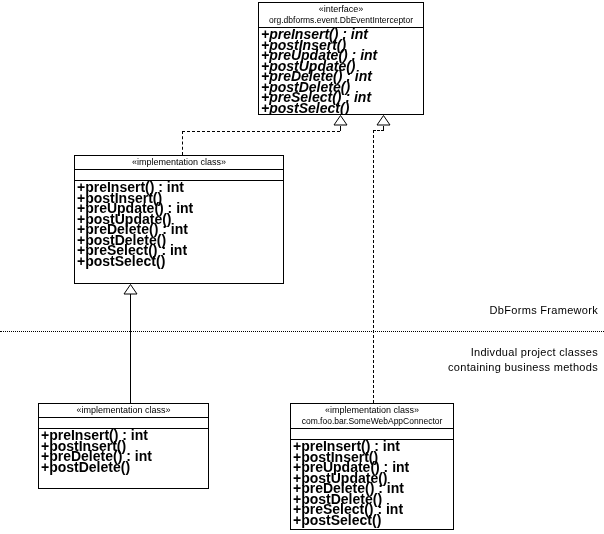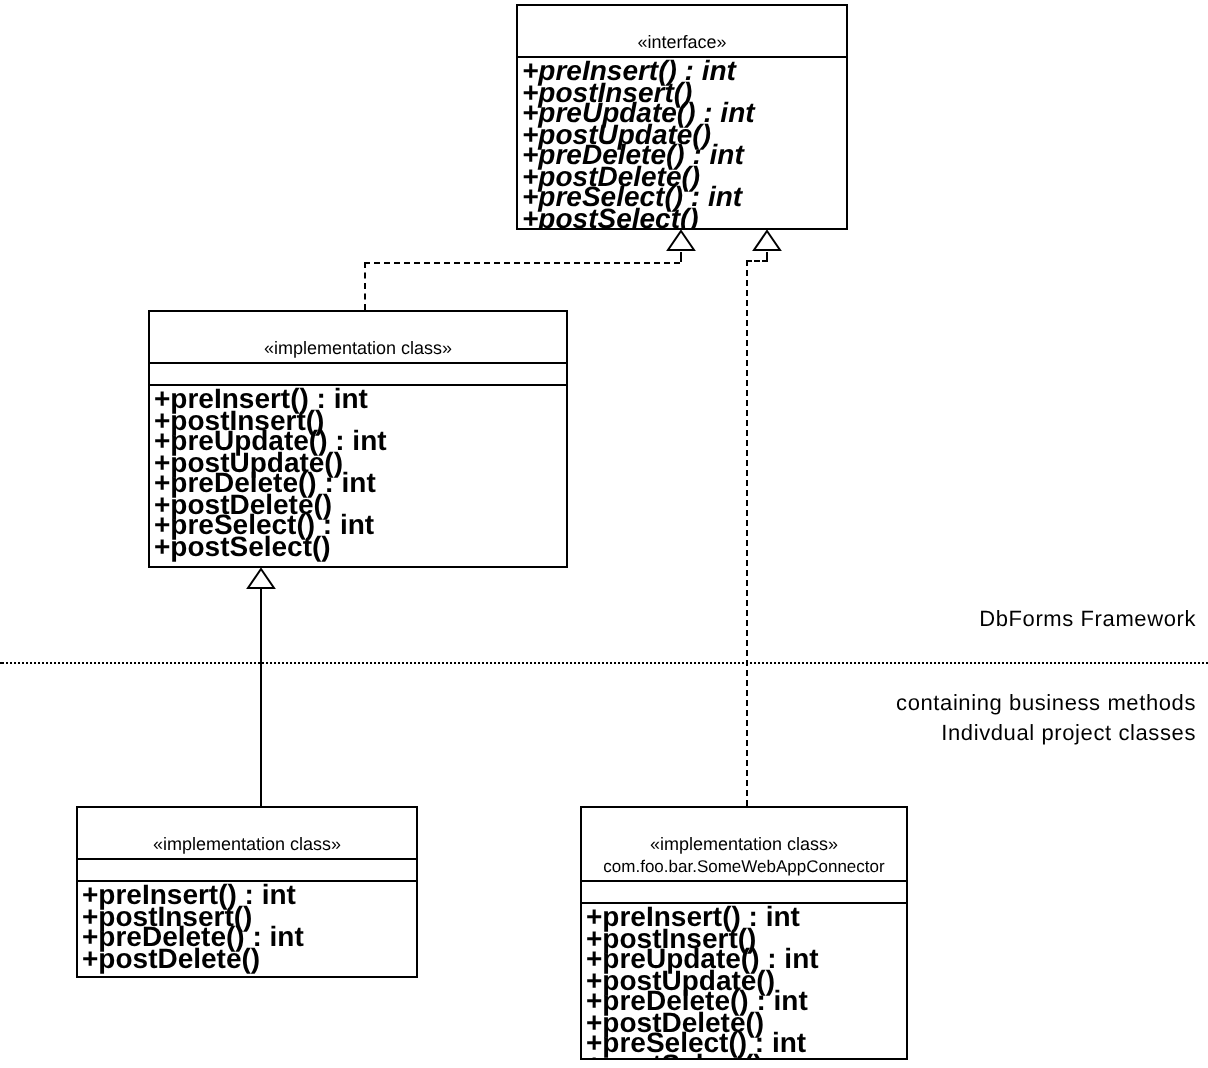--- a/index.html
+++ b/index.html
@@ -20,21 +20,21 @@
     display: flex;
     flex-direction: column;
     overflow: hidden;
   }
   .box-title {
     border-bottom: 1px solid #000;
     text-align: center;
     padding: 1px 1px;
     flex: none;
   }
-  .stereotype { font-size: 9px; line-height: 11px; white-space: nowrap; margin-top: 12px; }
+  .stereotype { font-size: 9px; line-height: 11px; white-space: nowrap; }
   .class-name { font-size: 8.5px; line-height: 11px; white-space: nowrap; }
   .attrs-compartment {
     height: 11px;
     border-bottom: 1px solid #000;
     flex: none;
     box-sizing: border-box;
   }
   .methods-compartment {
     flex: 1;
     padding: 1px 0 0 2px;
@@ -60,20 +60,21 @@
   }
 </style>
 </head>
 <body>
 
 <div class="canvas">
 
   <div class="uml-box italic-methods" style="left:258px; top:2px; width:166px; height:113px;">
     <div class="box-title">
       <div class="stereotype">«interface»</div>
+      <div class="class-name">org.dbforms.event.DbEventInterceptor</div>
     </div>
     <div class="methods-compartment">
         <div class="method-line">+preInsert() : int</div>
         <div class="method-line">+postInsert()</div>
         <div class="method-line">+preUpdate() : int</div>
         <div class="method-line">+postUpdate()</div>
         <div class="method-line">+preDelete() : int</div>
         <div class="method-line">+postDelete()</div>
         <div class="method-line">+preSelect() : int</div>
         <div class="method-line">+postSelect()</div>
@@ -144,17 +145,17 @@
 
   <div class="connector solid-v" style="left:130px; top:294px; height:109px;"></div>
   <svg class="arrowhead" style="left:123px; top:284px;" width="15" height="11" viewBox="0 0 15 11">
     <polygon points="7.5,0.5 14,10 1,10" fill="#ffffff" stroke="#000000" stroke-width="1"></polygon>
   </svg>
 
   <div class="connector dotted-h" style="left:0px; top:331px; width:604px;"></div>
 
   <div class="side-label" style="top:303px; right:6px;">DbForms Framework</div>
   <div class="side-label" style="top:345px; right:6px;">
+    <div>Indivdual project classes</div>
     <div>containing business methods</div>
-    <div>Indivdual project classes</div>
   </div>
 
 </div>
 
 </body></html>

